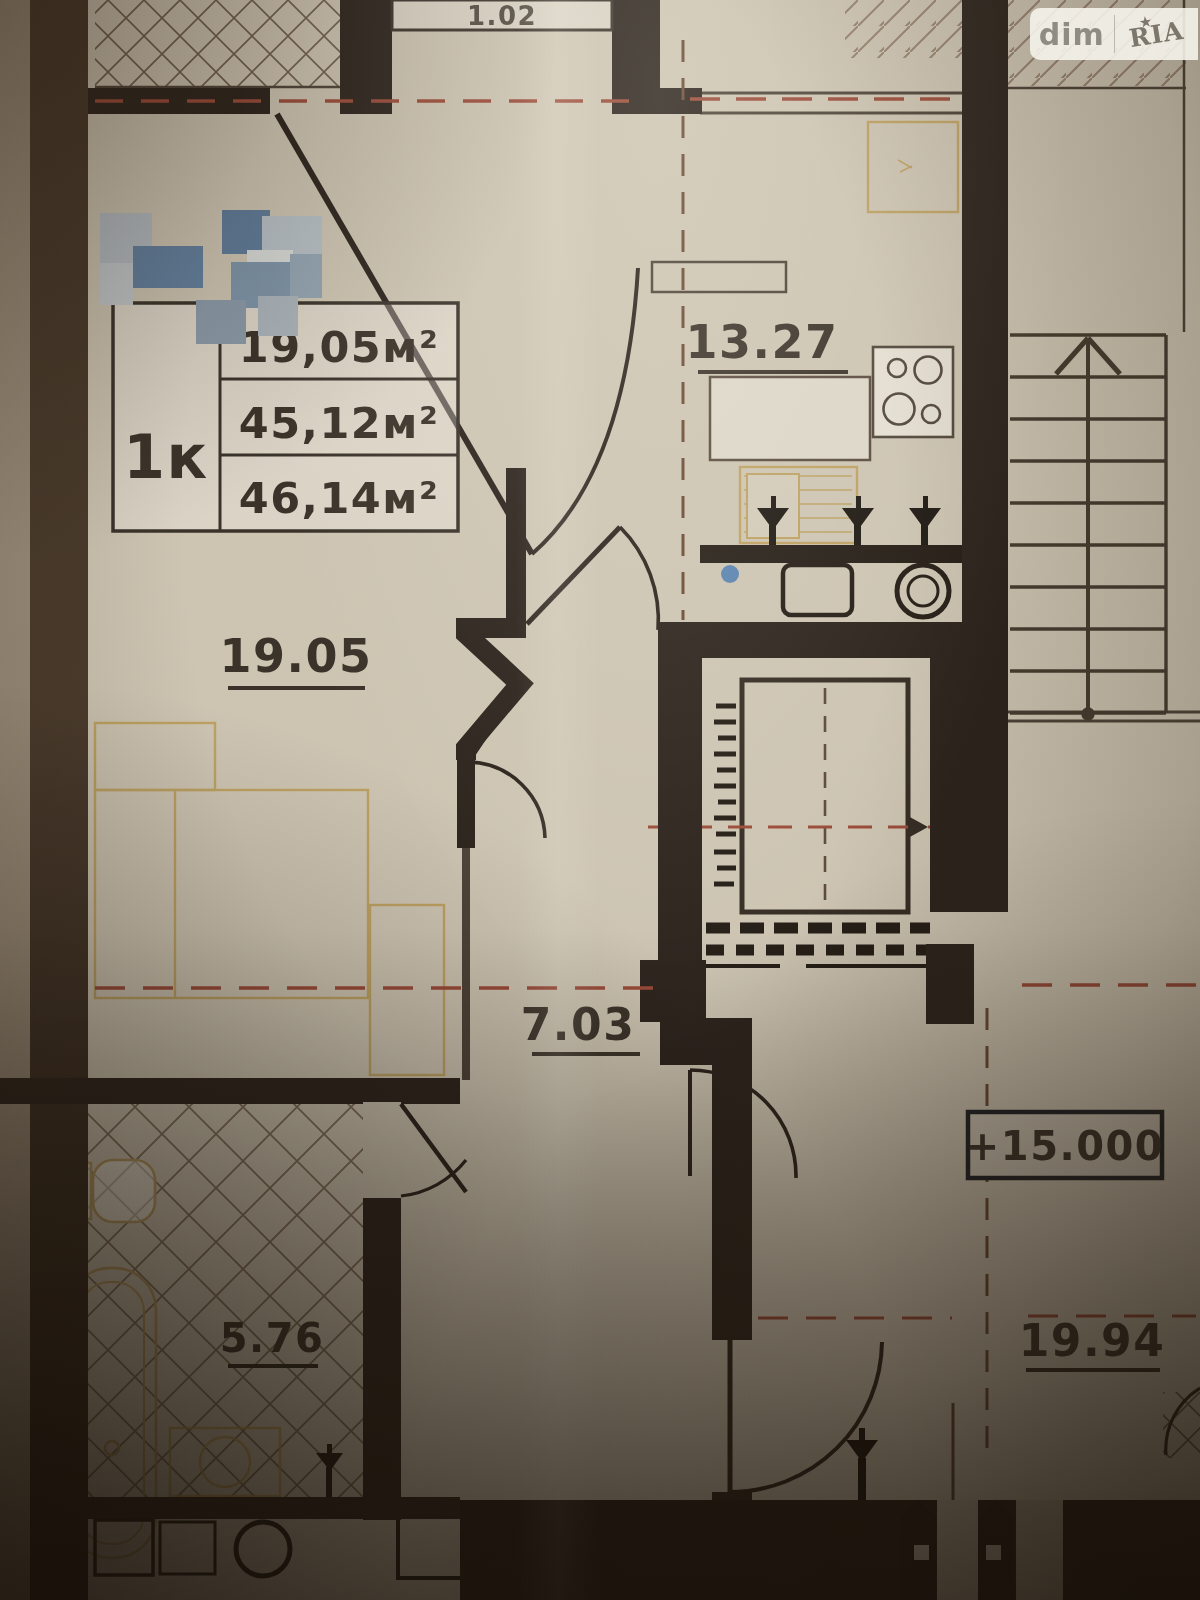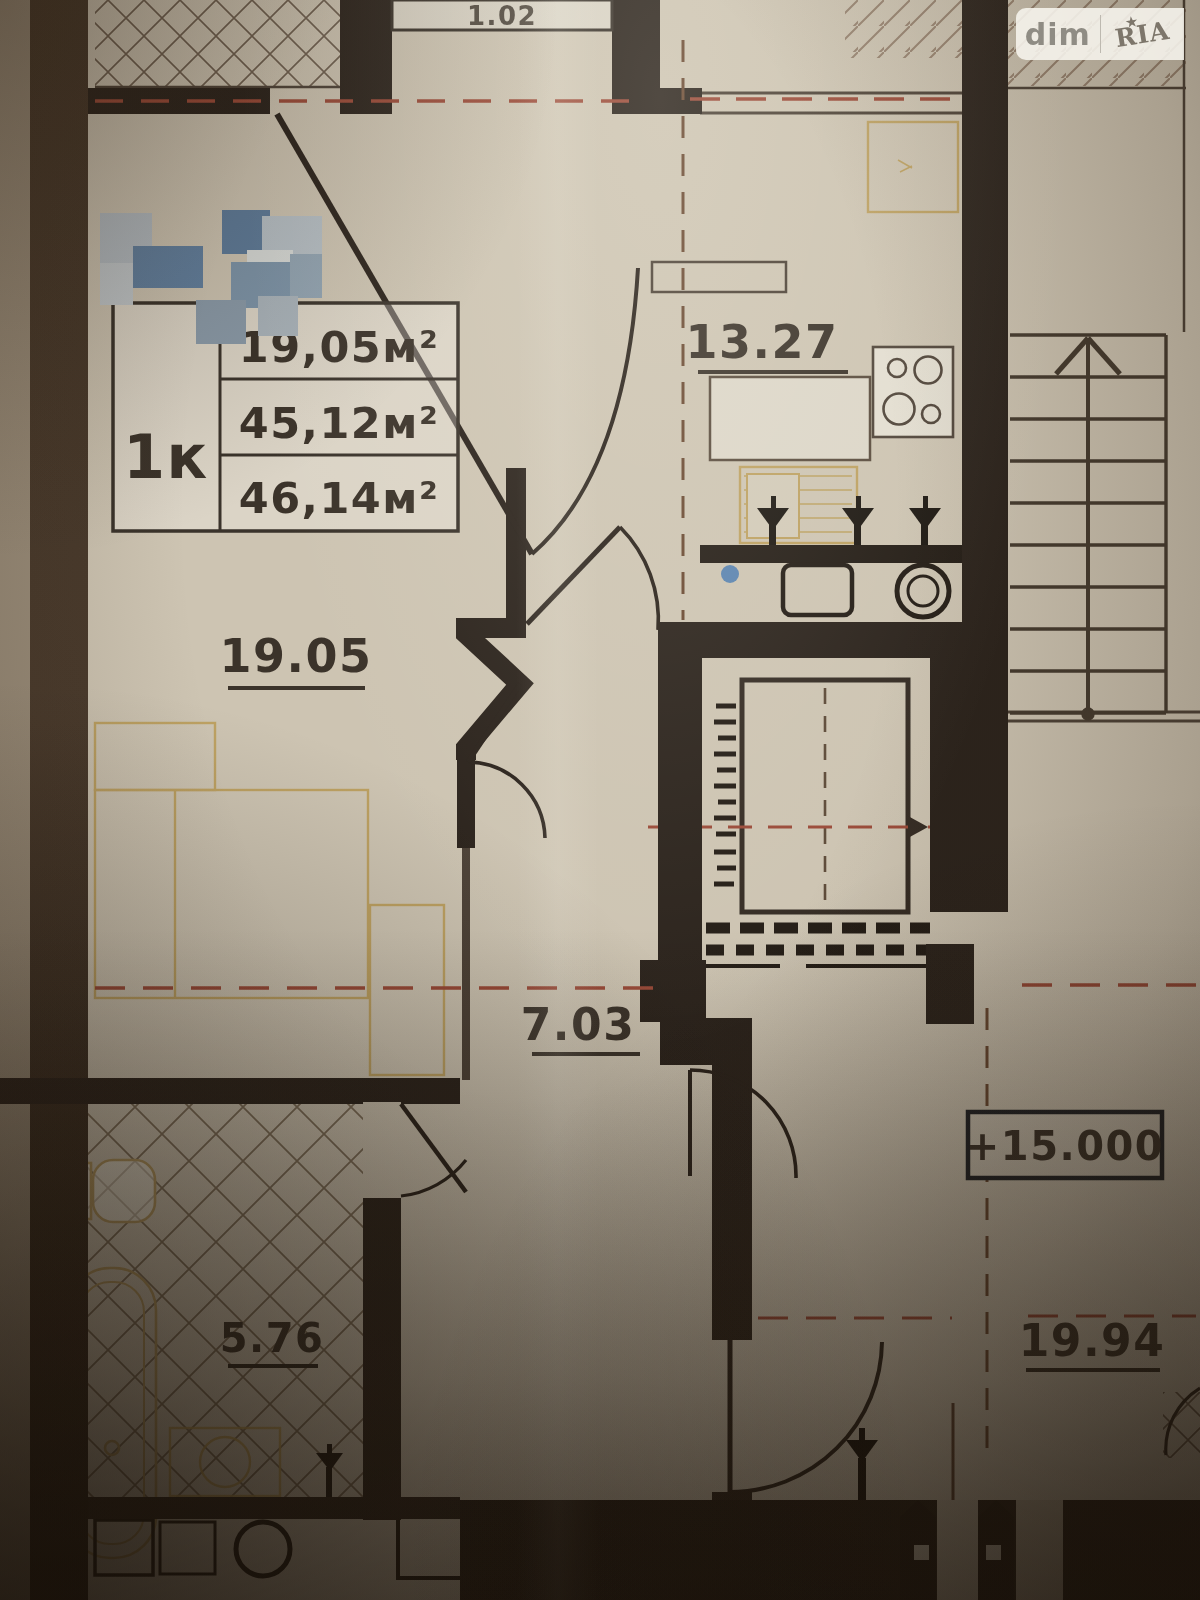--- a/index.html
+++ b/index.html
@@ -8,21 +8,21 @@
   .stage svg{position:absolute;left:0;top:0;}
   .lbl{font-family:"DejaVu Sans",sans-serif;font-weight:700;fill:#3b332a;letter-spacing:1.5px;}
   .vig{position:absolute;left:0;top:0;width:1200px;height:1600px;pointer-events:none;}
   .vig1{background:radial-gradient(ellipse at 45% 32%, rgba(0,0,0,0) 38%, rgba(46,32,18,0.22) 72%, rgba(34,23,12,0.45) 100%);}
   .vig2{background:linear-gradient(to bottom, rgba(0,0,0,0) 58%, rgba(30,21,11,0.35) 86%, rgba(24,16,8,0.58) 100%);}
   .vig3{background:radial-gradient(circle at 0% 100%, rgba(22,15,8,0.6) 0%, rgba(22,15,8,0) 46%);}
   .vig4{background:radial-gradient(circle at 100% 100%, rgba(22,15,8,0.45) 0%, rgba(22,15,8,0) 40%);}
   .vig5{background:radial-gradient(circle at 0% 0%, rgba(40,28,16,0.35) 0%, rgba(40,28,16,0) 28%);}
   .vig6{background:linear-gradient(90deg, rgba(0,0,0,0) 43%, rgba(255,252,242,0.10) 46.5%, rgba(0,0,0,0) 50%),
               radial-gradient(ellipse at 55% 6%, rgba(255,252,240,0.18) 0%, rgba(255,252,240,0) 45%);}
-  .watermark{position:absolute;right:16px;top:8px;width:168px;height:52px;
+  .watermark{position:absolute;right:2px;top:8px;width:168px;height:52px;
     background:rgba(247,245,238,0.88);border-radius:10px 0 0 10px;
     display:flex;align-items:center;z-index:20;}
   .wm-dim{flex:1;text-align:center;font-size:30px;font-weight:600;color:#8f8c84;letter-spacing:1px;}
   .wm-div{width:1px;height:38px;background:#bdb9b0;}
   .wm-ria{flex:1;text-align:center;position:relative;}
   .wm-ria .ria-txt{display:inline-block;transform:rotate(-9deg);
     font-family:"DejaVu Serif",serif;font-weight:700;font-size:25px;color:#7d766b;letter-spacing:1px;}
   .wm-ria .ria-star{position:absolute;left:24px;top:-7px;font-size:15px;color:#7d766b;transform:rotate(-9deg);}
 </style>
 </head>

